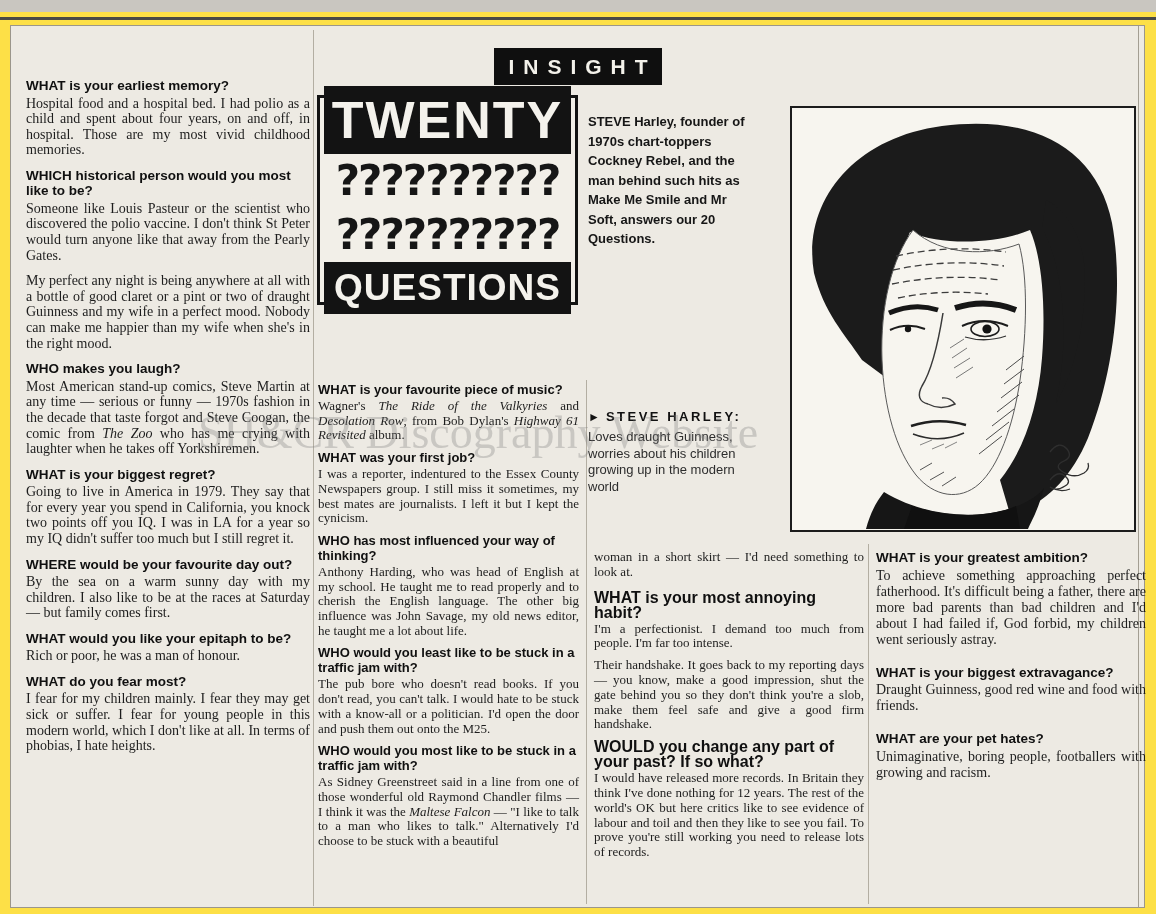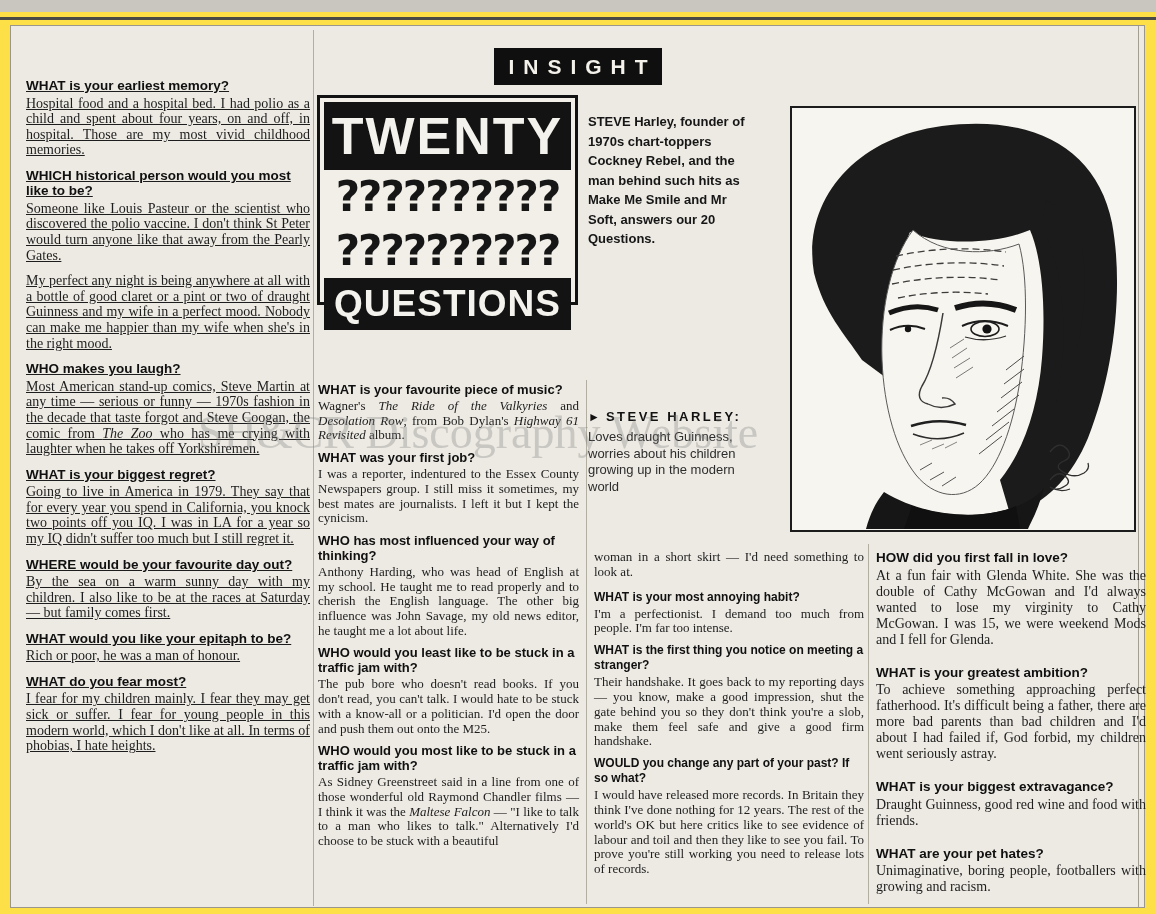--- a/index.html
+++ b/index.html
@@ -19,21 +19,21 @@
 
   
   .insight{position:absolute;left:494px;top:36px;width:168px;height:37px;
     background:#0f0f0f;color:#f3f1ea;text-align:center;line-height:37px;
     font-family:"Liberation Sans",sans-serif;font-weight:bold;font-size:21px;
     letter-spacing:9px;padding-left:9px;box-sizing:border-box;}
 
   
   .logo{position:absolute;left:317px;top:83px;width:261px;height:210px;
     border:3px solid #121212;background:#f2efe8;box-sizing:border-box;
-    padding:4px;display:flex;flex-direction:column;justify-content:flex-start;}
+    padding:4px;display:flex;flex-direction:column;justify-content:center;}
   .logo-bar{background:#131313;color:#f4f2ec;text-align:center;
     font-family:"Liberation Sans",sans-serif;font-weight:bold;}
   .logo-bar.top{font-size:52px;line-height:68px;height:70px;letter-spacing:2px;}
   .logo-bar.bottom{font-size:37px;line-height:52px;height:54px;letter-spacing:1px;}
   .qrow{font-family:"DejaVu Sans",sans-serif;font-weight:bold;color:#161616;
     font-size:42px;line-height:54px;height:54px;text-align:center;letter-spacing:-2px;}
 
   
   .intro{position:absolute;left:588px;top:100px;width:163px;
     font-family:"Liberation Sans",sans-serif;font-weight:bold;
@@ -57,33 +57,33 @@
     font-family:Liberation Serif, serif;font-size:46px;font-weight:400;
     color:rgba(125,125,125,0.32);white-space:nowrap;}
 
   
   .col{position:absolute;}
   .qa{margin:0 0 8px 0;}
   .qa-head{margin:0;font-family:"Liberation Sans",sans-serif;font-weight:bold;color:#101010;}
   .qa-body{margin:2px 0 0 0;text-align:justify;color:#1d1d1d;}
   .qa-body i{font-style:italic;}
 
-  .c1{left:26px;top:66px;width:284px;text-decoration:underline;}
+  .c1{left:26px;top:66px;width:284px;}
   .c1 .qa{margin-bottom:10px;}
   .c1 .qa-head{font-size:13.5px;line-height:15.5px;}
   .c1 .qa-body{font-size:14px;line-height:15.6px;}
 
   .c2{left:318px;top:370px;width:261px;}
   .c2 .qa{margin-bottom:7px;}
   .c2 .qa-head{font-size:13px;line-height:15px;}
   .c2 .qa-body{font-size:13px;line-height:14.7px;}
 
   .c3{left:594px;top:538px;width:270px;}
   .c3 .qa{margin-bottom:7px;}
-  .c3 .qa-head{font-size:12px;line-height:15px;}
+  .c3 .qa-head{font-size:16px;line-height:15px;}
   .c3 .qa-body{font-size:13px;line-height:14.8px;}
   .c3 .lead{margin:0 0 10px 0;text-align:justify;font-size:13px;line-height:14.8px;}
 
   .c4{left:876px;top:538px;width:270px;}
   .c4 .qa{margin-bottom:17px;}
   .c4 .qa-head{font-size:13.5px;line-height:15.5px;}
   .c4 .qa-body{font-size:14px;line-height:16px;}
 </style>
 </head>
 <body>
@@ -241,35 +241,30 @@
     </div>
   </div>
 
   <div class="col c3">
     <p class="qa-body lead">woman in a short skirt — I'd need something to look at.</p>
     <div class="qa">
       <h3 class="qa-head">WHAT is your most annoying habit?</h3>
       <p class="qa-body">I'm a perfectionist. I demand too much from people. I'm far too intense.</p>
     </div>
     <div class="qa">
-      <h3 class="qa-head">WHAT is the first thing you notice on meeting a stranger?</h3>
       <p class="qa-body">Their handshake. It goes back to my reporting days — you know, make a good impression, shut the gate behind you so they don't think you're a slob, make them feel safe and give a good firm handshake.</p>
     </div>
     <div class="qa">
       <h3 class="qa-head">WOULD you change any part of your past? If so what?</h3>
       <p class="qa-body">I would have released more records. In Britain they think I've done nothing for 12 years. The rest of the world's OK but here critics like to see evidence of labour and toil and then they like to see you fail. To prove you're still working you need to release lots of records.</p>
     </div>
   </div>
 
   <div class="col c4">
     <div class="qa">
-      <h3 class="qa-head">HOW did you first fall in love?</h3>
-      <p class="qa-body">At a fun fair with Glenda White. She was the double of Cathy McGowan and I'd always wanted to lose my virginity to Cathy McGowan. I was 15, we were weekend Mods and I fell for Glenda.</p>
-    </div>
-    <div class="qa">
       <h3 class="qa-head">WHAT is your greatest ambition?</h3>
       <p class="qa-body">To achieve something approaching perfect fatherhood. It's difficult being a father, there are more bad parents than bad children and I'd about I had failed if, God forbid, my children went seriously astray.</p>
     </div>
     <div class="qa">
       <h3 class="qa-head">WHAT is your biggest extravagance?</h3>
       <p class="qa-body">Draught Guinness, good red wine and food with friends.</p>
     </div>
     <div class="qa">
       <h3 class="qa-head">WHAT are your pet hates?</h3>
       <p class="qa-body">Unimaginative, boring people, footballers with growing and racism.</p>

